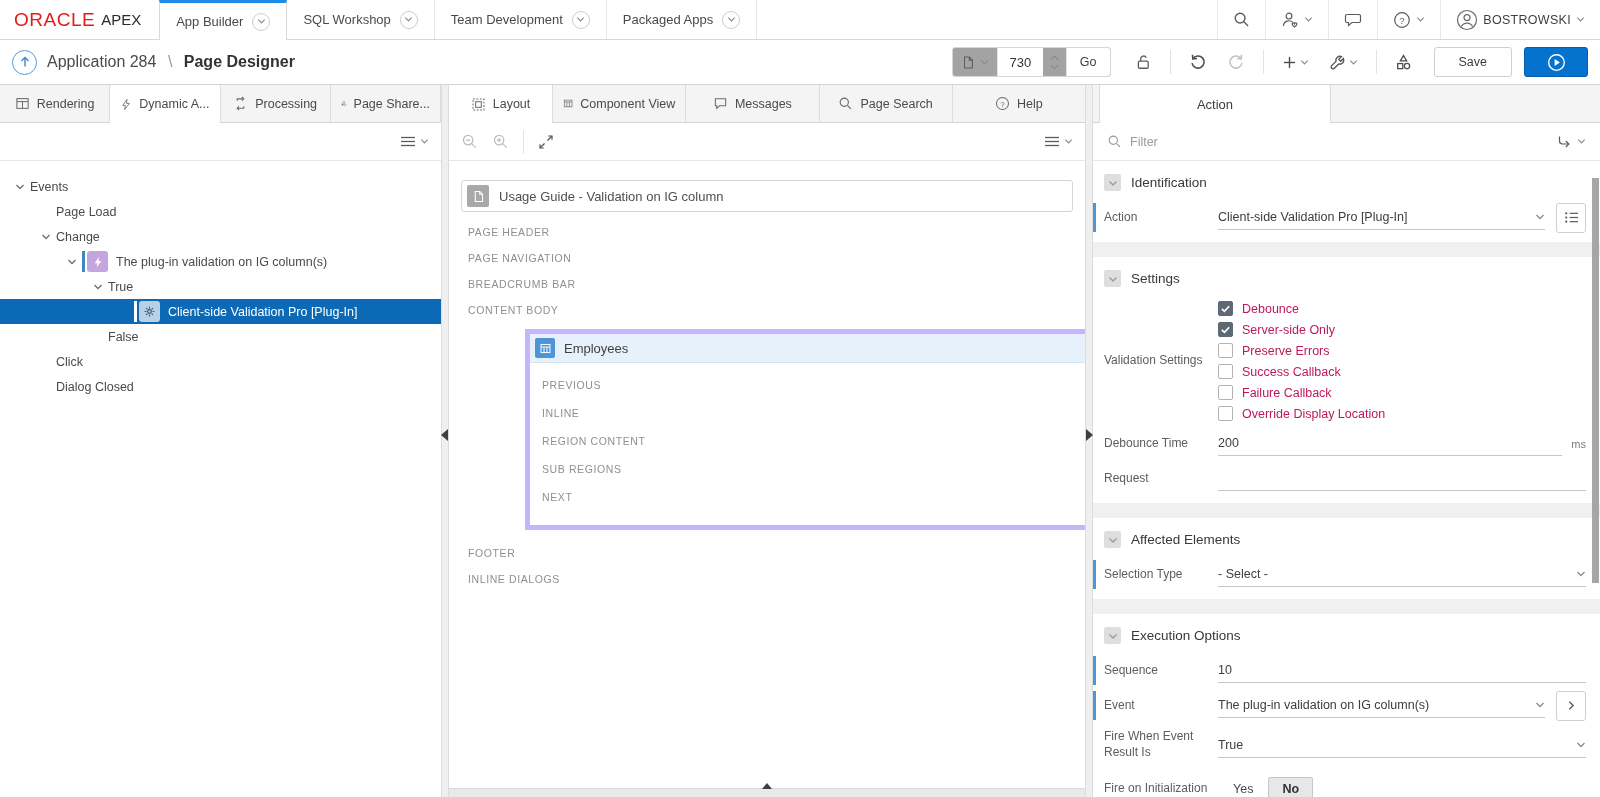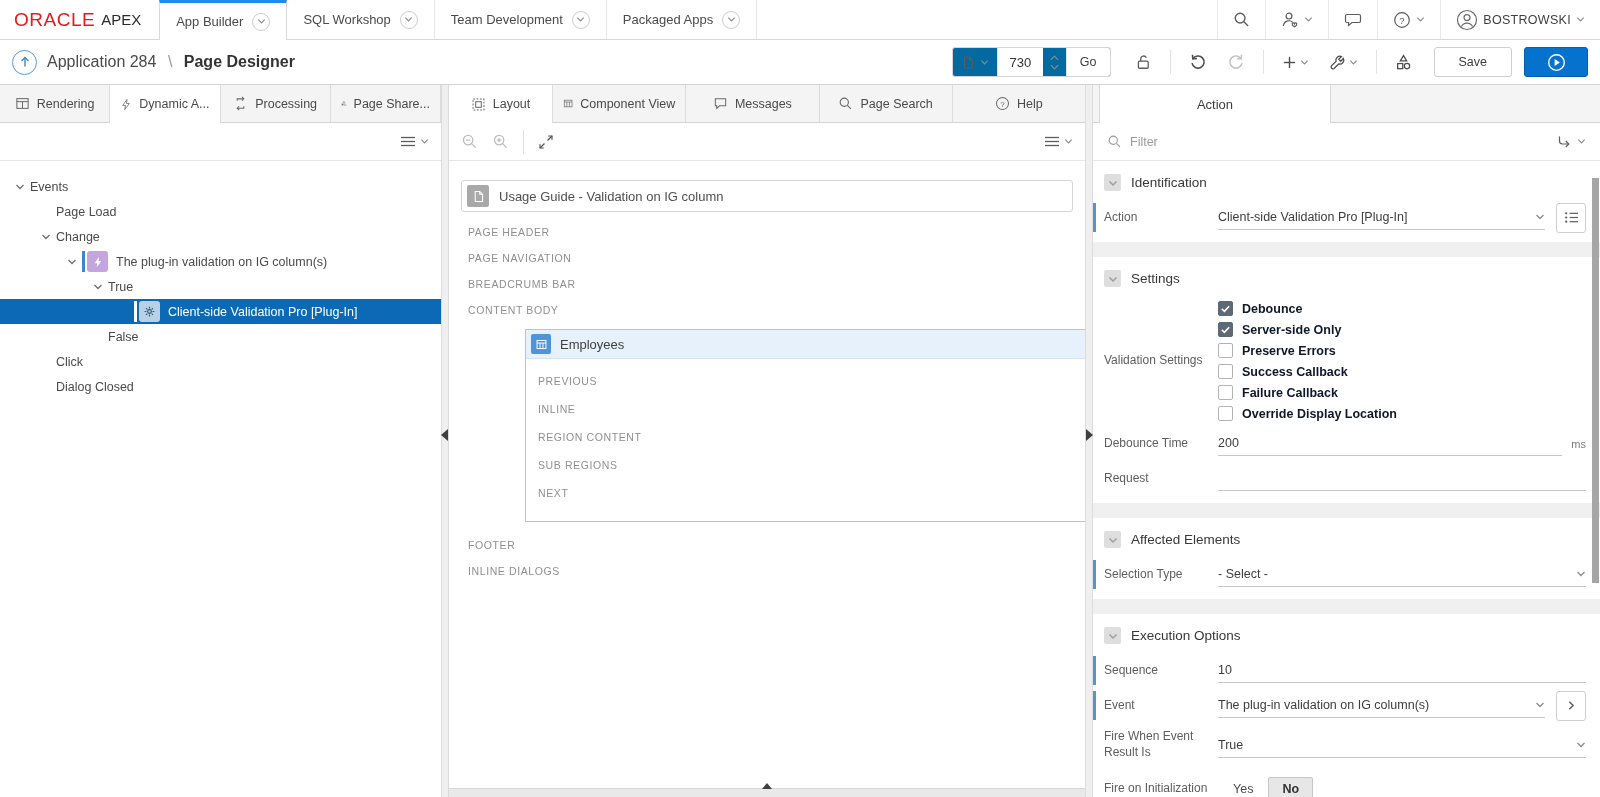--- a/index.html
+++ b/index.html
@@ -25,21 +25,21 @@
   .user-cell { font-size:12.5px; color:#3f3f3f; letter-spacing:.3px; }
 
   
   .tbar { height:45px; display:flex; align-items:center; background:#fff; border-bottom:1px solid #d4d4d4; padding:0 12px; }
   .up-circ { width:25px; height:25px; border:1px solid #5a9bd5; border-radius:50%;
     display:flex; align-items:center; justify-content:center; margin-right:10px; cursor:pointer; }
   .crumb { font-size:16px; color:#4a4a4a; }
   .crumb .sep { color:#9a9a9a; margin:0 7px; }
   .crumb b { color:#333; }
   .tbar-right { margin-left:auto; display:flex; align-items:center; gap:8px; }
-  .pg-group { display:flex; align-items:stretch; height:30px; border:1px solid #d5d5d5; border-radius:3px; overflow:hidden; background:#0369a1;justify-content:flex-end; }
+  .pg-group { display:flex; align-items:stretch; height:30px; border:1px solid #d5d5d5; border-radius:3px; overflow:hidden; background:#a3a3a3;justify-content:flex-end; }
   .pg-seg { display:flex; align-items:center; justify-content:center; padding:0 8px; }
   .pg-num { width:46px; border:0; border-left:1px solid #e2e2e2; text-align:center; font-size:13px; color:#333; outline:none; font-family:inherit; }
   .pg-spin { display:flex; flex-direction:column; justify-content:center; gap:3px; padding:0 7px; border-right:1px solid #e2e2e2; cursor:pointer; }
   .go-btn { border:0; background:#fff; font-size:12.5px; color:#3f3f3f; padding:0 13px; cursor:pointer; font-family:inherit; }
   .ibtn { background:none; border:0; padding:6px; cursor:pointer; display:flex; align-items:center; gap:3px; }
   .vline { width:1px; height:24px; background:#e2e2e2; margin:0 4px; }
   .save-btn { height:30px; padding:0 24px; background:#fff; border:1px solid #cfcfcf; border-radius:3px;
     font-size:12.5px; color:#3c3c3c; cursor:pointer; font-family:inherit; margin-left:8px; }
   .run-btn { height:30px; width:64px; background:#0572ce; border:1px solid #045fae; border-radius:3px;
     display:flex; align-items:center; justify-content:center; cursor:pointer; margin-left:4px; }
@@ -73,21 +73,21 @@
   .chip-lightning { background:#c4a5de; }
   .chip-gear { background:#b9d0e6; }
 
   
   .canvas { flex:1; position:relative; padding:19px 12px 0; overflow:hidden; }
   .title-box { height:32px; border:1px solid #d4d4d4; border-radius:3px; background:#fff;
     display:flex; align-items:center; gap:10px; padding:0 5px; }
   .doc-chip { width:22px; height:22px; background:#a9a9a9; border-radius:2px; display:flex; align-items:center; justify-content:center; }
   .title-box span { font-size:13px; color:#4f4f4f; }
   .slot { font-size:10.5px; color:#8f8f8f; letter-spacing:.6px; margin-top:14px; padding-left:7px; }
-  .region-box { width:605px; margin:13px 0 8px 64px; border:1px solid #c4b5fd; background:#fff; }
+  .region-box { width:605px; margin:13px 0 8px 64px; border:5px solid #c4b5fd; background:#fff; }
   .region-hd { height:29px; background:#e6f1fb; border-bottom:1px solid #d4e4f3; display:flex; align-items:center; gap:9px; padding:0 5px; }
   .grid-chip { width:20px; height:20px; background:#4d94d8; border-radius:2px; display:flex; align-items:center; justify-content:center; }
   .region-hd span { font-size:13px; color:#3f3f3f; }
   .region-body { padding:0 0 22px 12px; }
   .region-body .slot { margin-top:16px; padding-left:0; }
   .bottom-bar { position:absolute; left:0; right:0; bottom:0; height:9px; background:#e9e9e9; border-top:1px solid #d8d8d8; }
   .bottom-bar .tri { position:absolute; left:50%; top:-6px; margin-left:-5px; width:0; height:0;
     border-left:5px solid transparent; border-right:5px solid transparent; border-bottom:6px solid #3f3f3f; }
 
   
@@ -109,21 +109,21 @@
     font-size:12.5px; color:#3d3d3d; cursor:pointer; }
   .pfield .fchev { margin-left:auto; }
   .side-btn { width:30px; height:30px; flex:none; border:1px solid #cfcfcf; border-radius:3px; background:#fff;
     margin-left:11px; display:flex; align-items:center; justify-content:center; cursor:pointer; }
   .unit { flex:none; font-size:11px; color:#7c7c7c; margin-left:9px; }
   .cbstack { flex:1; display:flex; flex-direction:column; gap:0; }
   .cbrow { display:flex; align-items:center; gap:9px; height:21px; cursor:pointer; }
   .cb { width:15px; height:15px; border:1px solid #b3b3b3; border-radius:2px; background:#fff;
     display:flex; align-items:center; justify-content:center; flex:none; }
   .cb.on { background:#5d6975; border-color:#5d6975; }
-  .cbl { font-size:12.5px; color:#0f172a;font-weight:bold; }
+  .cbl { font-size:12.5px; color:#be185d; }
   .yn { flex:1; display:flex; align-items:center; }
   .yn .yes { font-size:12.5px; color:#4a4a4a; padding:5px 15px; cursor:pointer; }
   .yn .no { font-size:12.5px; font-weight:bold; color:#333; background:#e7e7e7; border:1px solid #c6c6c6;
     border-radius:2px; padding:4px 13px; cursor:pointer; }
   .rscroll { position:absolute; right:1px; top:17px; width:7px; height:405px; background:#a6a6a6; }
 </style>
 </head>
 <body>
 
 <div class="hdr">

